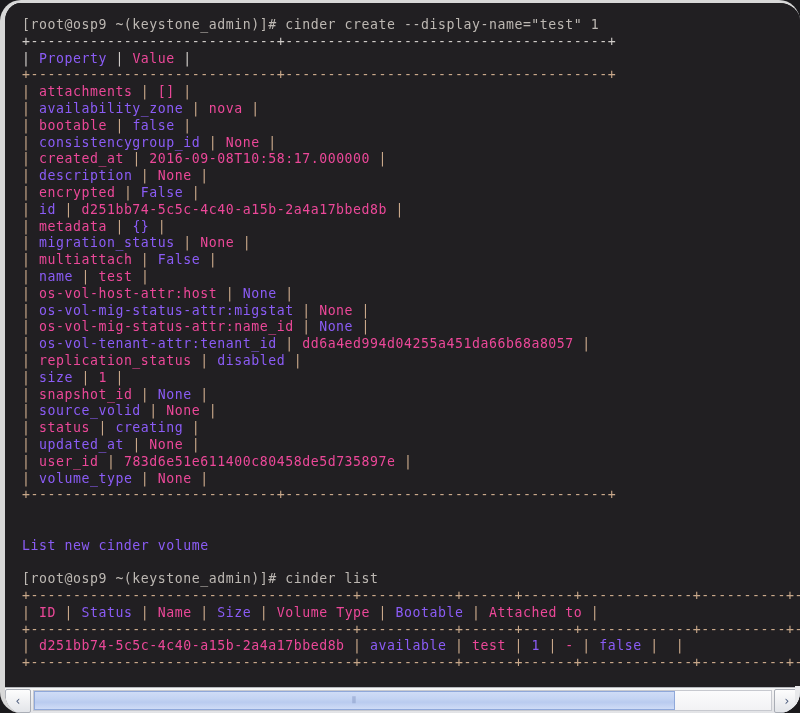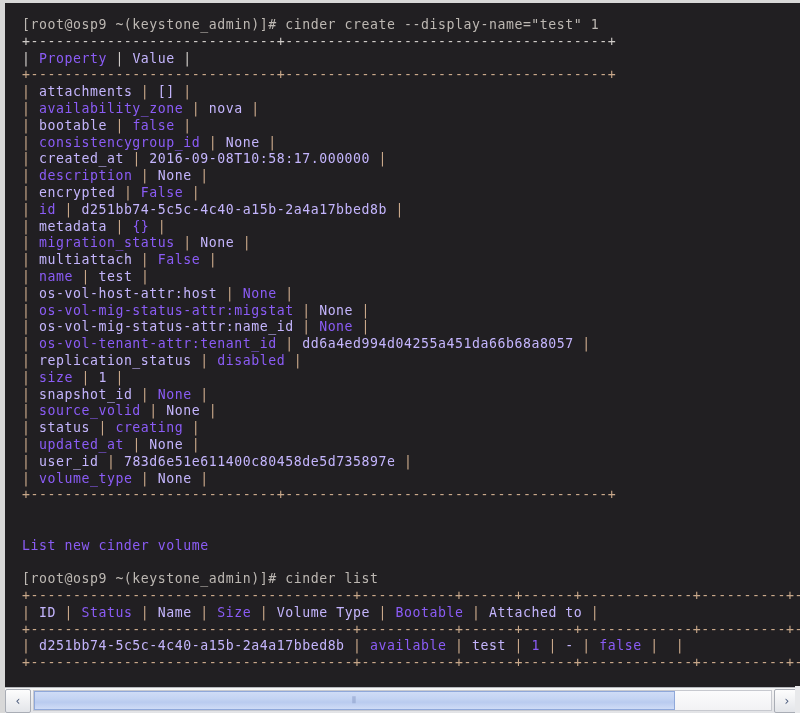--- a/index.html
+++ b/index.html
@@ -19,20 +19,21 @@
     position: absolute;
     left: 0;
     top: 0;
     width: 800px;
     height: 713px;
     box-sizing: border-box;
     background: #211f22;
     border-top: 3px solid #d8d8d8;
     border-left: 5px solid #d8d8d8;
     overflow: hidden;
+    border-radius: 21px;
   }
 
   #terminal-screen {
     position: absolute;
     left: 0;
     top: 0;
     right: 0;
     bottom: 29px;
     background: #211f22;
     overflow: hidden;
@@ -47,21 +48,21 @@
     letter-spacing: 0.55px;
     white-space: pre;
     padding-left: 17px;
     color: #cfcbc8;
   }
 
   .line { display: block; height: 16.8px; }
   .line.blank { height: 16.8px; }
 
   
-  .w  { color: #c4b5fd; }            
+  .w  { color: #ec4899; }            
   .o  { color: #8b5cf6; }            
   .r  { color: #c9a88a; }            
   .rw { color: #cfcbc8; }            
   .p  { color: #bdb8b3; }            
 
   
   #hscrollbar {
     position: absolute;
     left: 0;
     bottom: 0;

